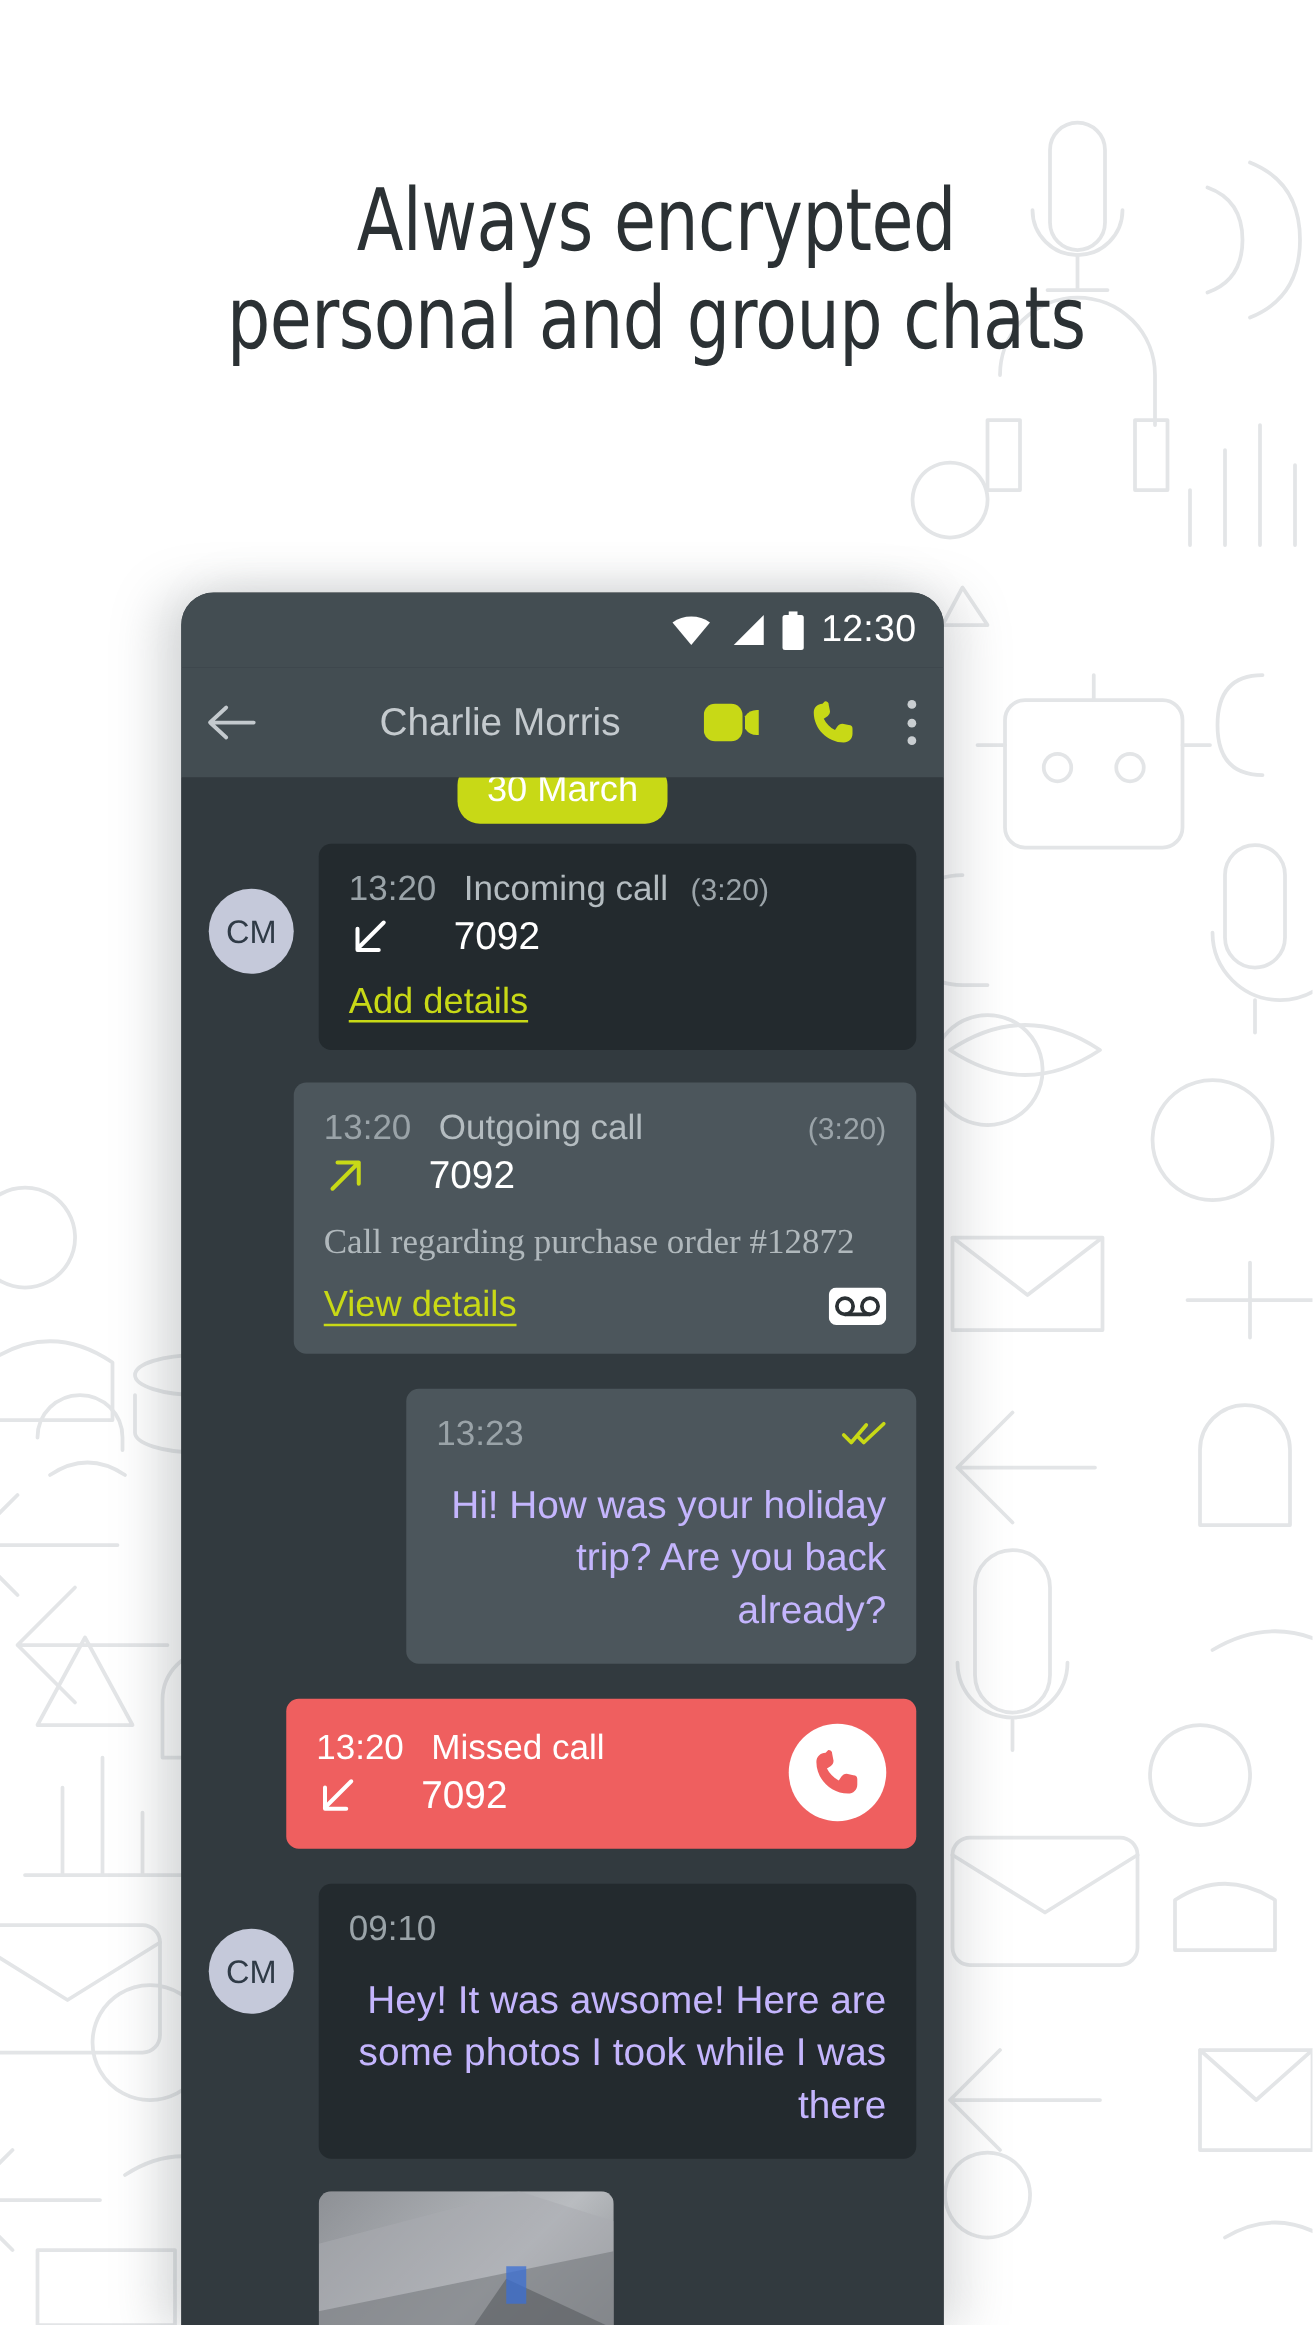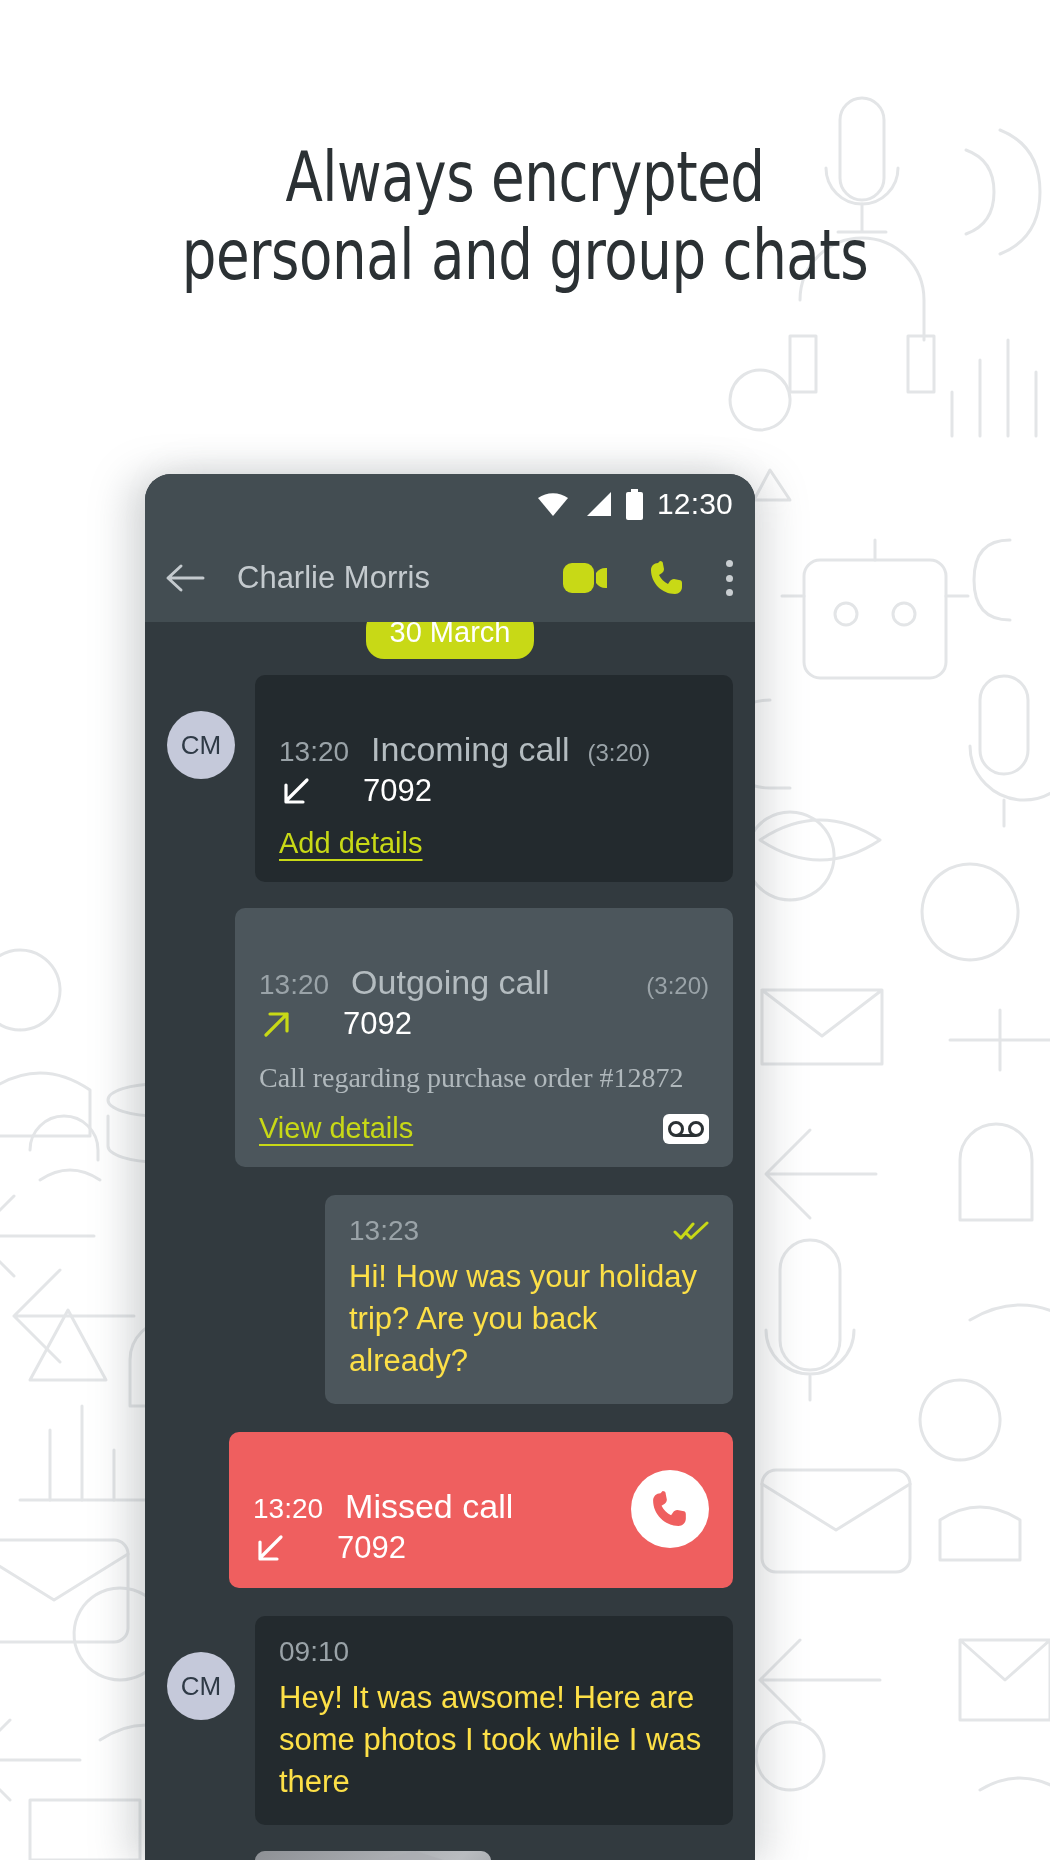--- a/index.html
+++ b/index.html
@@ -76,20 +76,21 @@
     padding:0 22px 0 20px;
   }
   .back-ic { width:40px; height:34px; flex:0 0 auto; }
   .tb-title {
     color:#c4cace;
     font-size:31px;
     margin-left:32px;
     flex:1 1 auto;
     white-space:nowrap;
     overflow:hidden;
+    text-align:center;
   }
   .tb-actions { display:flex; align-items:center; gap:40px; }
   .cam-ic { width:46px; height:34px; }
   .ph-ic { width:36px; height:36px; }
   .dots-ic { width:8px; height:36px; display:flex; flex-direction:column; justify-content:space-between; align-items:center; }
   .dots-ic i { width:7px; height:7px; border-radius:50%; background:#c9ced1; display:block; }
 
   
   .chat {
     position:relative;
@@ -131,41 +132,41 @@
     border-radius:10px;
     padding:20px 24px 22px;
     position:relative;
   }
   .bubble.dark   { background:#232a2e; }
   .bubble.light  { background:#4c565c; }
   .bubble.red    { background:#ef5f5f; }
 
   .meta { display:flex; align-items:baseline; }
   .time { color:#9aa3a8; font-size:28px; }
-  .kind { color:#b4bcc0; font-size:34px; margin-left:22px;margin-top:35px; }
+  .kind { color:#b4bcc0; font-size:28px; margin-left:22px; }
   .dur  { color:#9aa3a8; font-size:24px; margin-left:18px; }
   .dur.right { margin-left:auto; }
 
   .numline { display:flex; align-items:center; margin-top:4px;gap:28px; }
   .arrow { width:34px; height:34px; flex:0 0 auto; }
   .num { color:#ffffff; font-size:31px; margin-left:22px; }
 
   .note { color:#b0b8bc; font-size:28px; margin-top:20px;font-family:Liberation Serif, serif; }
 
   .linkline { display:flex; align-items:center; margin-top:18px; }
   .link {
     color:#c8d916; font-size:29px;
     text-decoration:underline;
     text-underline-offset:6px;
   }
   .vm-ic { margin-left:auto; width:46px; height:30px; }
 
   .msgtop { display:flex; align-items:center; }
   .ticks { margin-left:auto; width:36px; height:20px; }
-  .msgtext { color:#fde047; font-size:31px; line-height:42px; margin-top:9px; }
+  .msgtext { color:#c4b5fd; font-size:31px; line-height:42px; margin-top:20px;text-align:right; }
 
   .redrow { display:flex; align-items:center; }
   .redcol { flex:1 1 auto; }
   .red .time, .red .kind { color:#ffffff; }
   .red .num { color:#ffffff; }
   .callbtn {
     width:78px; height:78px; border-radius:50%;
     background:#ffffff;
     display:flex; align-items:center; justify-content:center;
     flex:0 0 auto;

